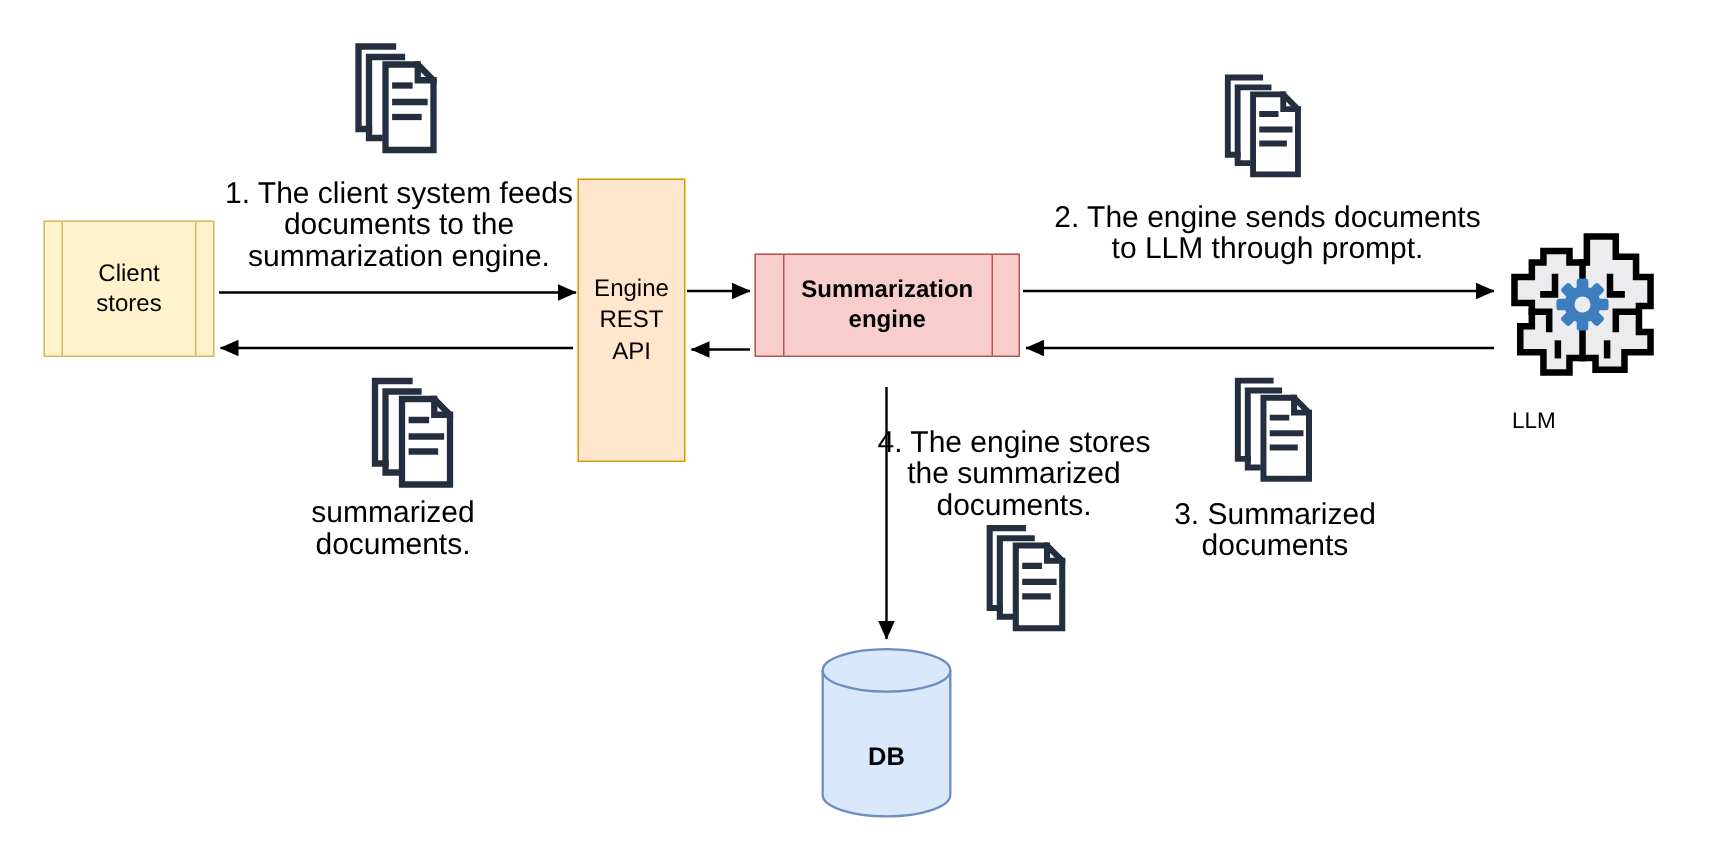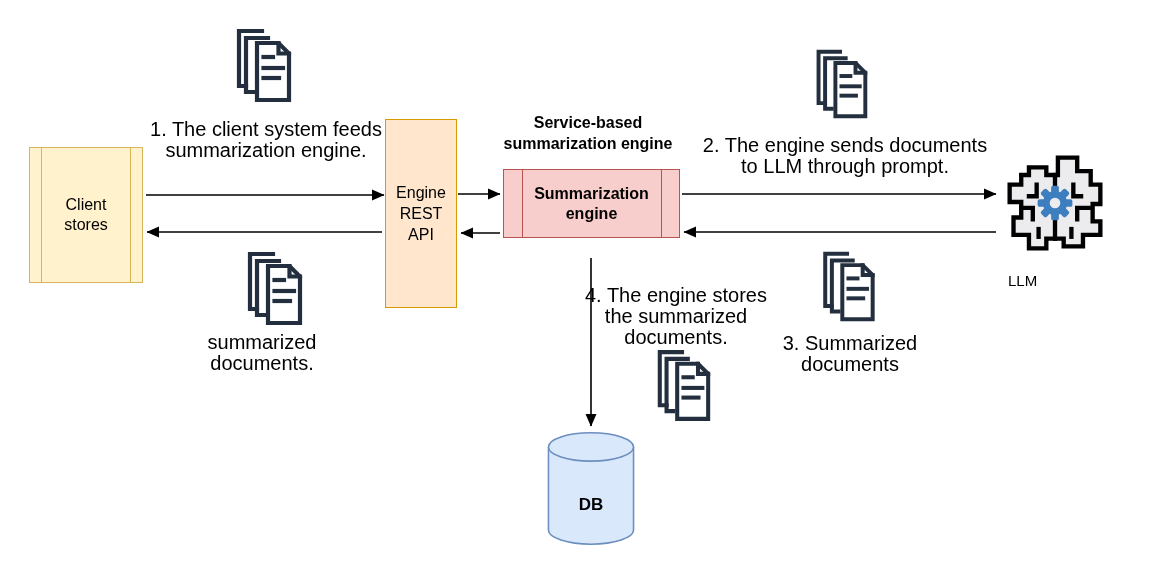--- a/index.html
+++ b/index.html
@@ -34,21 +34,21 @@
     content: "";
     position: absolute;
     top: 0; bottom: 0;
     width: 0;
     border-left: 1px solid var(--pb, #000);
   }
   .process::before { left: 10%; }
   .process::after { right: 10%; }
 
   .client {
-    left: 29px; top: 147px; width: 114px; height: 136px;
+    left: 29px; top: 147px; width: 114px; height: 91px;
     background: var(--client_fill);
     border: 1px solid var(--client_border);
     --pb: var(--client_border);
   }
   .api {
     left: 385px; top: 119px; width: 72px; height: 189px;
     background: var(--api_fill);
     border: 1px solid var(--api_border);
     line-height: 21px;
   }
@@ -137,24 +137,20 @@
     </defs>
     <line class="flow-line" x1="146" y1="195" x2="384" y2="195" marker-end="url(#ah)"></line>
     <line class="flow-line" x1="382" y1="232" x2="147" y2="232" marker-end="url(#ah)"></line>
     <line class="flow-line" x1="458" y1="194" x2="500" y2="194" marker-end="url(#ah)"></line>
     <line class="flow-line" x1="500" y1="233" x2="461" y2="233" marker-end="url(#ah)"></line>
     <line class="flow-line" x1="682" y1="194" x2="996" y2="194" marker-end="url(#ah)"></line>
     <line class="flow-line" x1="996" y1="232" x2="684" y2="232" marker-end="url(#ah)"></line>
     <line class="flow-line" x1="591" y1="258" x2="591" y2="426" marker-end="url(#ah)"></line>
   </svg>
 
-  <div class="diagram-title">
-    <div>Service-based</div>
-    <div>summarization engine</div>
-  </div>
 
   <div class="node process client">
     <div>
       <div>Client</div>
       <div>stores</div>
     </div>
   </div>
 
   <div class="node api">
     <div>
@@ -166,20 +162,21 @@
 
   <div class="node process engine">
     <div>
       <div>Summarization</div>
       <div>engine</div>
     </div>
   </div>
 
   <div class="step-label step1">
     <div>1. The client system feeds</div>
+    <div>documents to the</div>
     <div>summarization engine.</div>
   </div>
   <div class="step-label step2">
     <div>2. The engine sends documents</div>
     <div>to LLM through prompt.</div>
   </div>
   <div class="step-label step3">
     <div>3. Summarized</div>
     <div>documents</div>
   </div>

